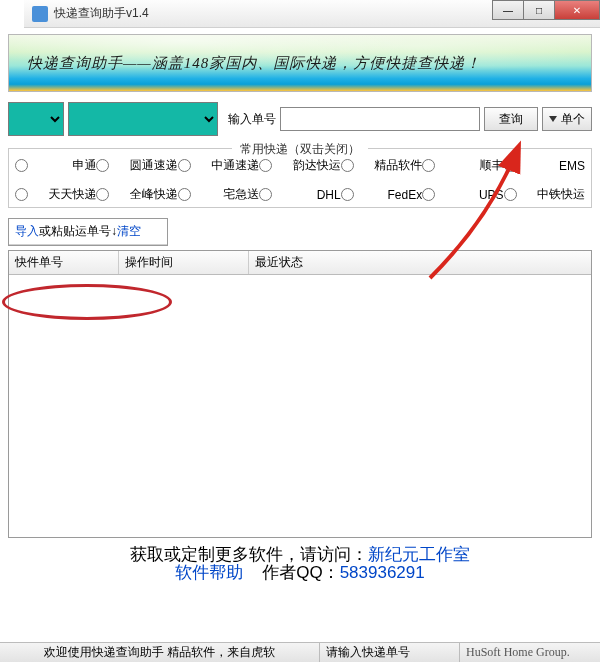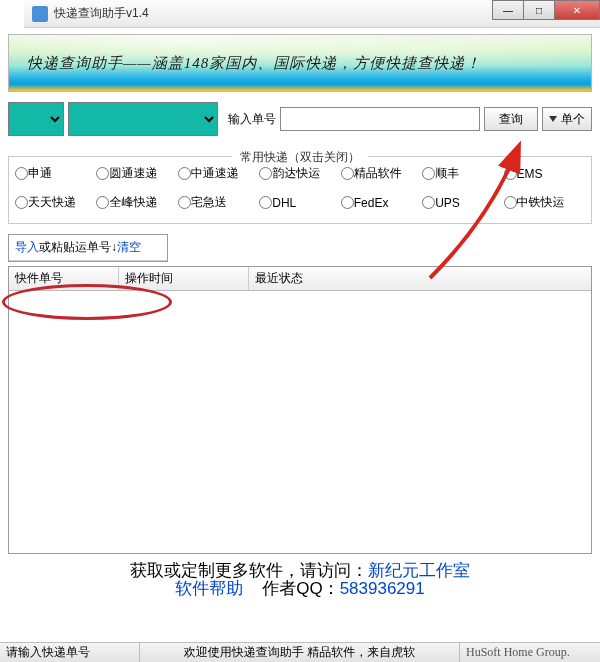--- a/index.html
+++ b/index.html
@@ -27,24 +27,24 @@
   .combo { height: 24px; border: 1px solid #7a7a7a; background: #14b8a6; font-size: 14px; padding: 16px 2px; }
   .combo.category { width: 56px; font-weight: bold; }
   .combo.company { width: 150px; font-weight: bold; }
   .lbl { margin-left: 6px; font-size: 12px; }
   .tracking-input { flex: 1; height: 24px; border: 1px solid #888; padding: 0 4px; font-size: 12px; }
   .btn { height: 24px; padding: 0 14px; border: 1px solid #8a8a8a; background: linear-gradient(#fdfdfd,#e3e3e3); cursor: pointer; font-size: 12px; }
   .single-toggle { height: 24px; padding: 0 6px; border: 1px solid #8a8a8a; background: linear-gradient(#fdfdfd,#e3e3e3); cursor: pointer; font-size: 12px; display: flex; align-items: center; gap: 2px; }
   .triangle { width: 0; height: 0; border-left: 4px solid transparent; border-right: 4px solid transparent; border-bottom: 6px solid #333; display: inline-block; transform: rotate(180deg); margin-right: 2px;}
 
   
-  .common { margin-top: 20px; border: 1px solid #c9c9c9; padding: 8px 6px 12px 6px; position: relative; }
+  .common { margin-top: 12px; border: 1px solid #c9c9c9; padding: 8px 6px 4px 6px; position: relative; }
   .common-legend { position: absolute; top: -8px; left: 50%; transform: translateX(-50%); background: #fff; padding: 0 8px; font-size: 12px; color: #333; }
   .radio-grid { display: grid; grid-template-columns: repeat(7, 1fr); row-gap: 12px; }
-  .radio-item { display: flex; align-items: center; gap: 0; font-size: 12px; white-space: nowrap; }
+  .radio-item { display: flex; align-items: center; gap: 20px; font-size: 12px; white-space: nowrap; justify-content: space-between; }
   .radio-item input { margin: 0; }
 
   
   .main { margin-top: 10px; display: flex; gap: 4px; height: 320px; flex-direction: column; }
   .left-panel { width: 160px; border: 1px solid #9a9a9a; display: flex; flex-direction: column; }
   .left-header { padding: 4px 6px; font-size: 12px; position: relative; border-bottom: 1px solid #d0d0d0; background: #fff; }
   .left-header a { color: #0046c8; text-decoration: none; }
   .left-body { flex: 1; background: #fff; }
   .annot-circle { position: absolute; border: 3px solid #c1272d; border-radius: 50%; pointer-events: none; }
 
@@ -200,16 +200,16 @@
       <marker id="ah" markerWidth="10" markerHeight="10" refX="6" refY="3" orient="auto">
         <path d="M0,0 L8,3 L0,6 Z" fill="#d9261c"></path>
       </marker>
     </defs>
     <path d="M 10 140 Q 70 80 98 10" stroke="#d9261c" stroke-width="4" fill="none" marker-end="url(#ah)"></path>
   </svg>
 
 </div>
 
 <div class="statusbar">
+  <div class="cell b">欢迎使用快递查询助手  精品软件，来自虎软</div>
   <div class="cell a">请输入快递单号</div>
-  <div class="cell b">欢迎使用快递查询助手  精品软件，来自虎软</div>
   <div class="cell c">HuSoft Home Group.</div>
 </div>
 
 </body></html>

